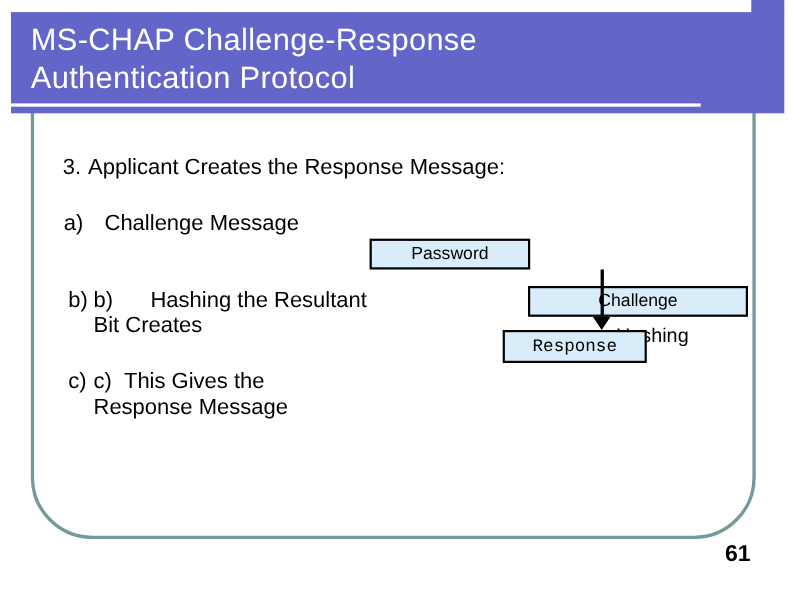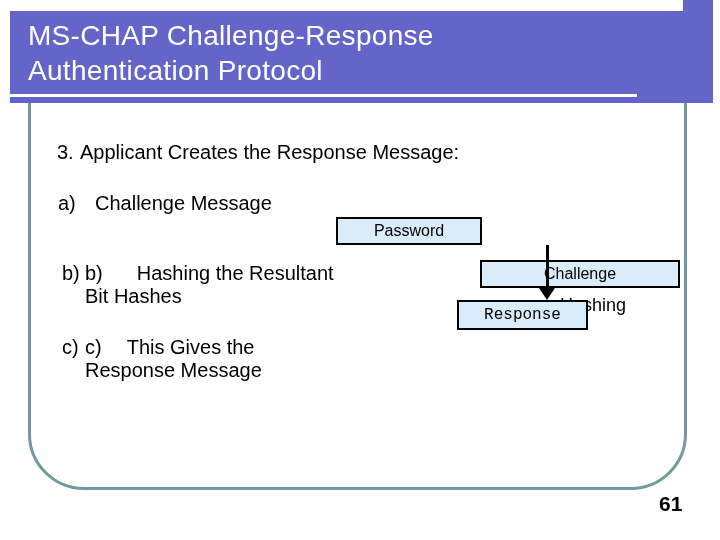--- a/index.html
+++ b/index.html
@@ -49,21 +49,21 @@
   .item-marker { position:absolute; font-size:20px; line-height:23px; }
   #marker-a { left:58px; top:192px; }
   #marker-b { left:62px; top:262px; }
   #marker-c { left:62px; top:336px; }
 
   .item-text { position:absolute; font-size:20px; line-height:23px; white-space:nowrap; }
   #text-a { left:95px; top:192px; }
   #text-b { left:85px; top:262px; }
   #text-c { left:85px; top:336px; }
   #text-b .gap { margin-left:34px; }
-  #text-c .gap { margin-left:25px; }
+  #text-c .gap { margin-left:11px; }
 
   
   .dbox {
     position:absolute; box-sizing:border-box;
     background:#d9ecf9; border:2px solid #000000;
     display:flex; align-items:center; justify-content:center;
     font-size:16px;
   }
   #password-box  { left:336px; top:217px; width:146px; height:28px; }
   #challenge-box { left:480px; top:217px; width:200px; height:28px;margin-top:43px; }
@@ -113,21 +113,21 @@
     <div class="item-marker" id="marker-a">a)</div>
     <div class="item-marker" id="marker-b">b)</div>
     <div class="item-marker" id="marker-c">c)</div>
 
     <div class="item-text" id="text-a">
       <div>Challenge Message</div>
     </div>
 
     <div class="item-text" id="text-b">
       <div><span>b)</span><span class="gap">Hashing the Resultant</span></div>
-      <div>Bit Hashes</div>
+      <div>Bit Creates</div>
     </div>
 
     <div class="item-text" id="text-c">
       <div><span>c)</span><span class="gap">This Gives the</span></div>
       <div>Response Message</div>
     </div>
 
     <div class="dbox" id="password-box">
       <span>Password</span>
     </div>

